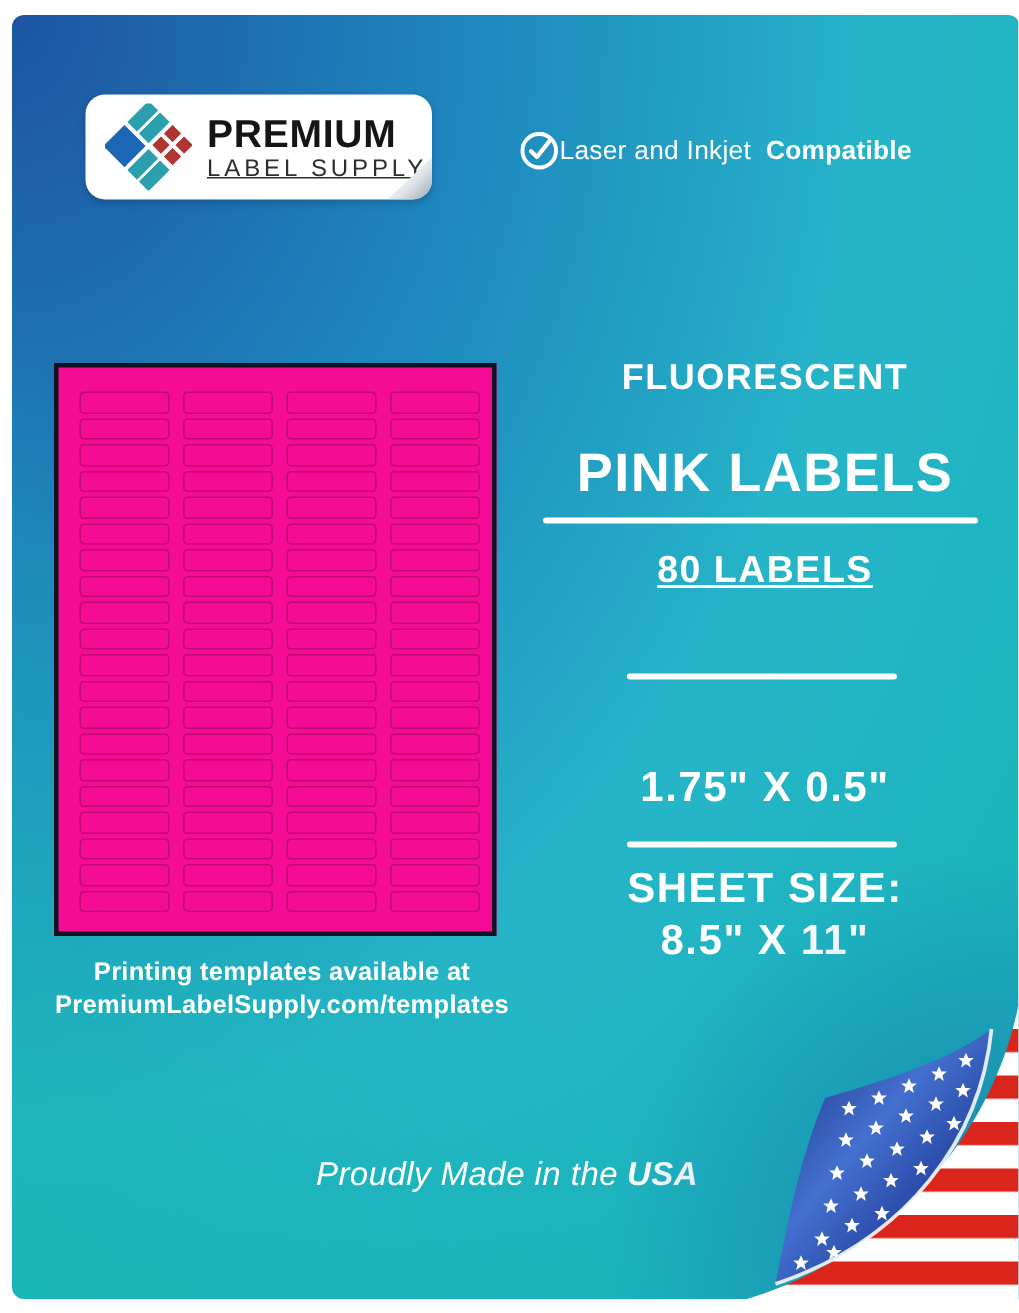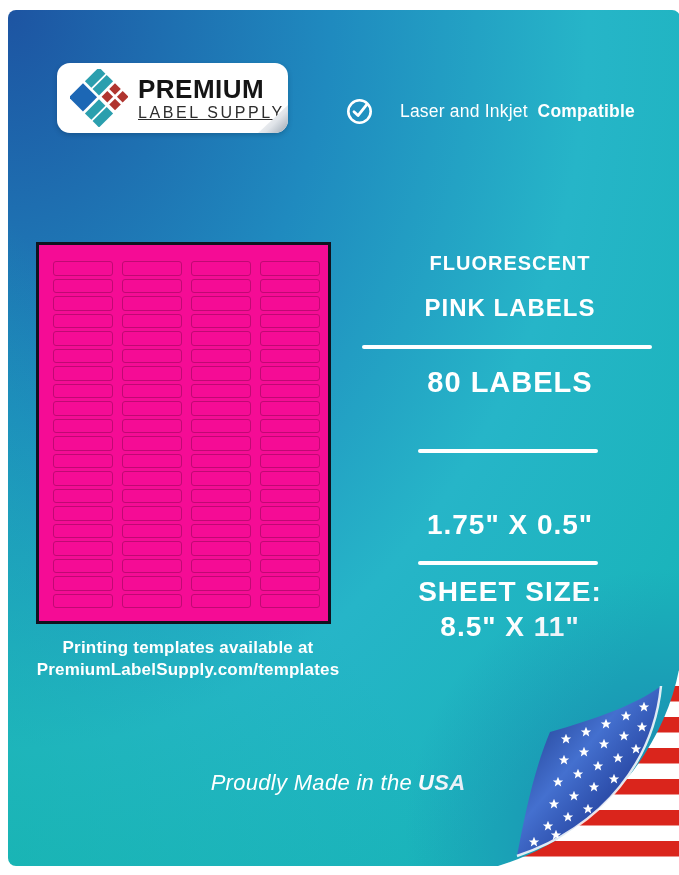--- a/index.html
+++ b/index.html
@@ -26,21 +26,21 @@
     background:linear-gradient(315deg,#9aa5b1 0%,#dfe3e8 40%,#ffffff 78%);
     clip-path:polygon(100% 0,100% 100%,0 100%);
     border-radius:0 0 13px 0;
   }
   .logo-mark{margin-left:13px;flex:0 0 auto;}
   .logo-text{margin-left:10px;display:flex;flex-direction:column;line-height:1;}
   .logo-line1{font-size:26px;font-weight:800;color:#151515;letter-spacing:0.5px;}
   .logo-line2{font-size:16px;font-weight:400;color:#2d2d2d;letter-spacing:2.6px;margin-top:3px;text-decoration:underline;}
   
   .compat{
-    position:absolute;left:338px;top:88px;display:flex;align-items:center;gap:27px;
+    position:absolute;left:338px;top:77px;display:flex;align-items:center;gap:0;
     color:#ffffff;font-size:17.5px;
   }
   .compat .reg{font-weight:500;letter-spacing:0.2px;}
   .compat .bold{font-weight:800;margin-left:5px;letter-spacing:0.2px;}
   
   .sheet{
     position:absolute;left:28px;top:232px;width:295px;height:382px;box-sizing:border-box;
     background:var(--pink);border:3px solid var(--sheet-border);
     padding:16px 8px 13px 14px;
   }
@@ -53,23 +53,23 @@
   .templates-note{
     position:absolute;left:0;top:627px;width:360px;text-align:center;
     color:#ffffff;font-weight:700;font-size:17px;line-height:22px;letter-spacing:0.2px;
   }
   
   .info{position:absolute;left:352px;top:0;width:300px;height:700px;color:#ffffff;}
   .info .line{
     position:absolute;left:0;width:300px;text-align:center;
     font-weight:800;letter-spacing:1px;white-space:nowrap;
   }
-  .t1{top:242px;font-size:20px;}
-  .t2{top:284px;font-size:24px;}
-  .c1{top:356px;font-size:29px;}
+  .t1{top:228px;font-size:24px;}
+  .t2{top:284px;font-size:36px;}
+  .c1{top:356px;font-size:25px;text-decoration:underline;}
   .c2{top:396px;font-size:27px;}
   .lsh{top:461px;font-size:28px;}
   .lsv{top:499px;font-size:28px;}
   .ssh{top:566px;font-size:28px;}
   .ssv{top:601px;font-size:28px;}
   .divider{position:absolute;height:4px;background:#ffffff;border-radius:2px;}
   .div1{left:2px;top:335px;width:290px;}
   .div2{left:58px;top:439px;width:180px;}
   .div3{left:58px;top:551px;width:180px;}
   

